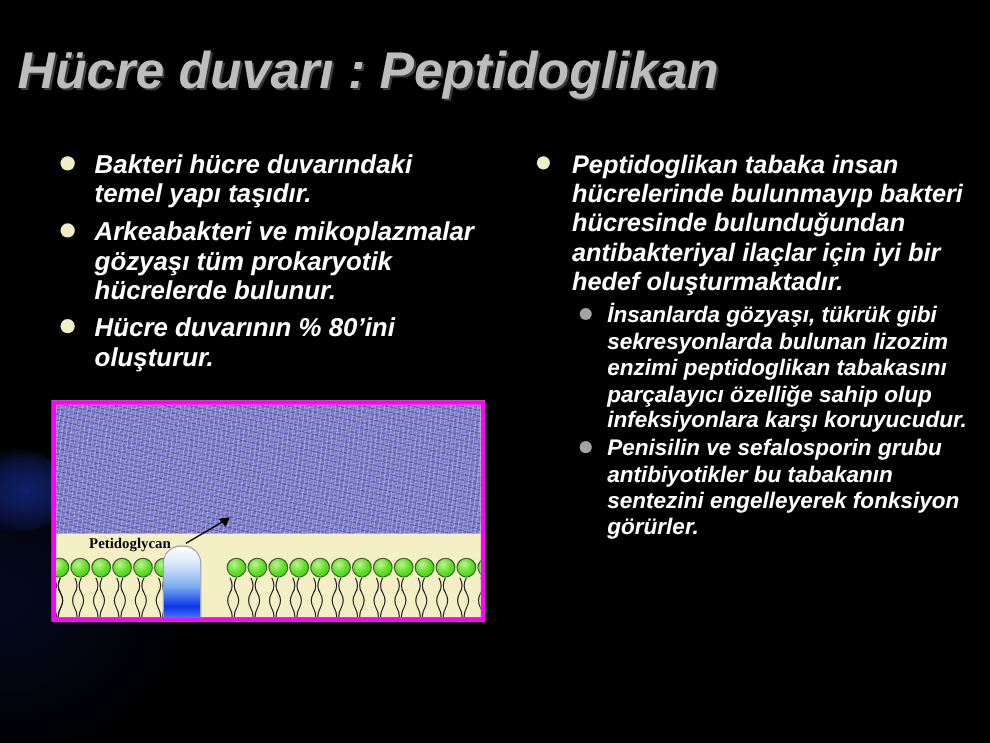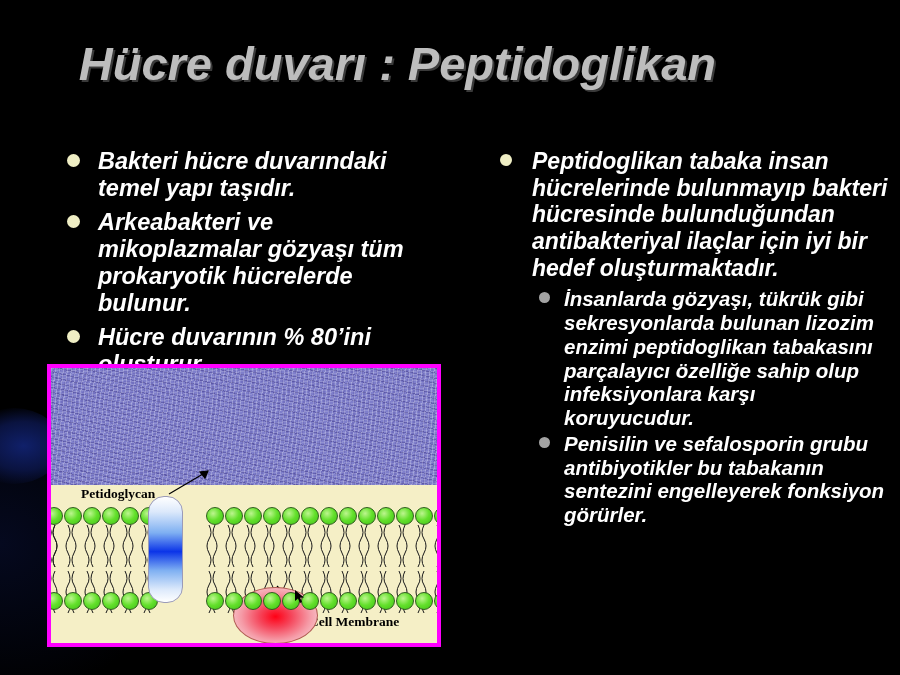--- a/index.html
+++ b/index.html
@@ -28,43 +28,43 @@
   }
   .bg-glow.corner {
     left: -120px; top: 440px;
     width: 300px; height: 260px;
     background: radial-gradient(ellipse at 40% 40%, #05091f 0%, rgba(0,0,0,0) 70%);
   }
 
   
   #title {
     position: absolute;
-    left: 0; top: 36px;
+    left: 16px; top: 36px;
     width: 716px;
-    text-align: right;
+    text-align: left;
     font-size: 47px;
     font-weight: bold;
     font-style: italic;
     color: #bdbdbd;
     letter-spacing: 0px;
     text-shadow: 2px 2px 0px #3a3a3a;
     white-space: nowrap;
   }
 
   
   .column {
     position: absolute;
     top: 132px;
   }
   #col-left  { left: 42px;  width: 404px; }
   #col-right { left: 476px; width: 430px; }
 
   ul.lvl1 {
     list-style: none;
-    margin: 16px;
+    margin: 4px;
     padding: 0;
   }
   ul.lvl1 > li {
     position: relative;
     padding-left: 40px;
     margin-bottom: 6px;
     color: #ffffff;
     font-weight: bold;
     font-style: italic;
     line-height: 1.16;
@@ -110,21 +110,21 @@
     border-radius: 50%;
     background: #a3a3a3;
   }
 
   
   #diagram {
     position: absolute;
     left: 47px;
     top: 364px;
     width: 394px;
-    height: 283px;
+    height: 201px;
     border: 4px solid #ff00ff;
     box-sizing: border-box;
     background: #f3eec4;
     overflow: hidden;
   }
   #diagram-inner {
     position: absolute;
     inset: 0;
     background: #f5efc6;
   }

